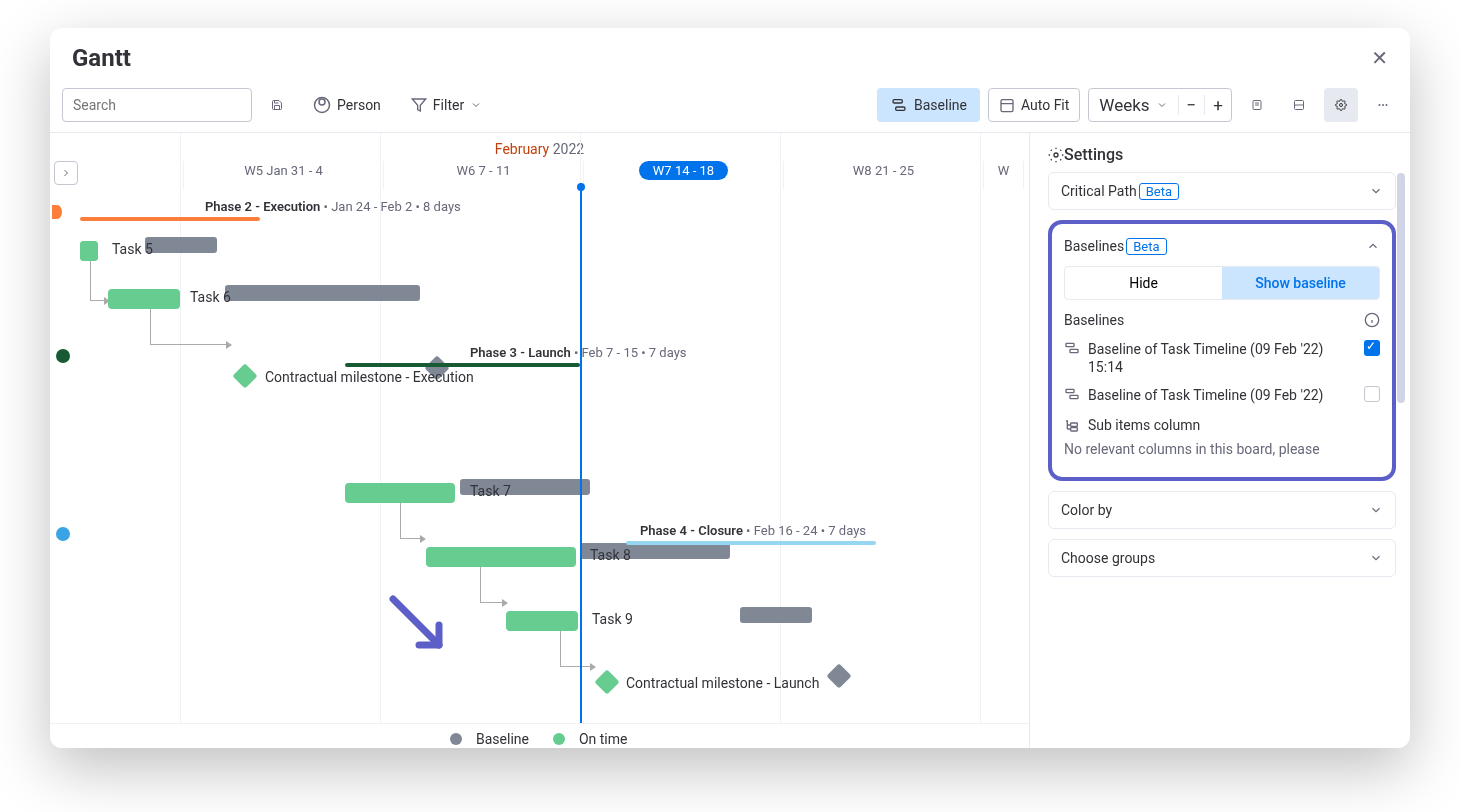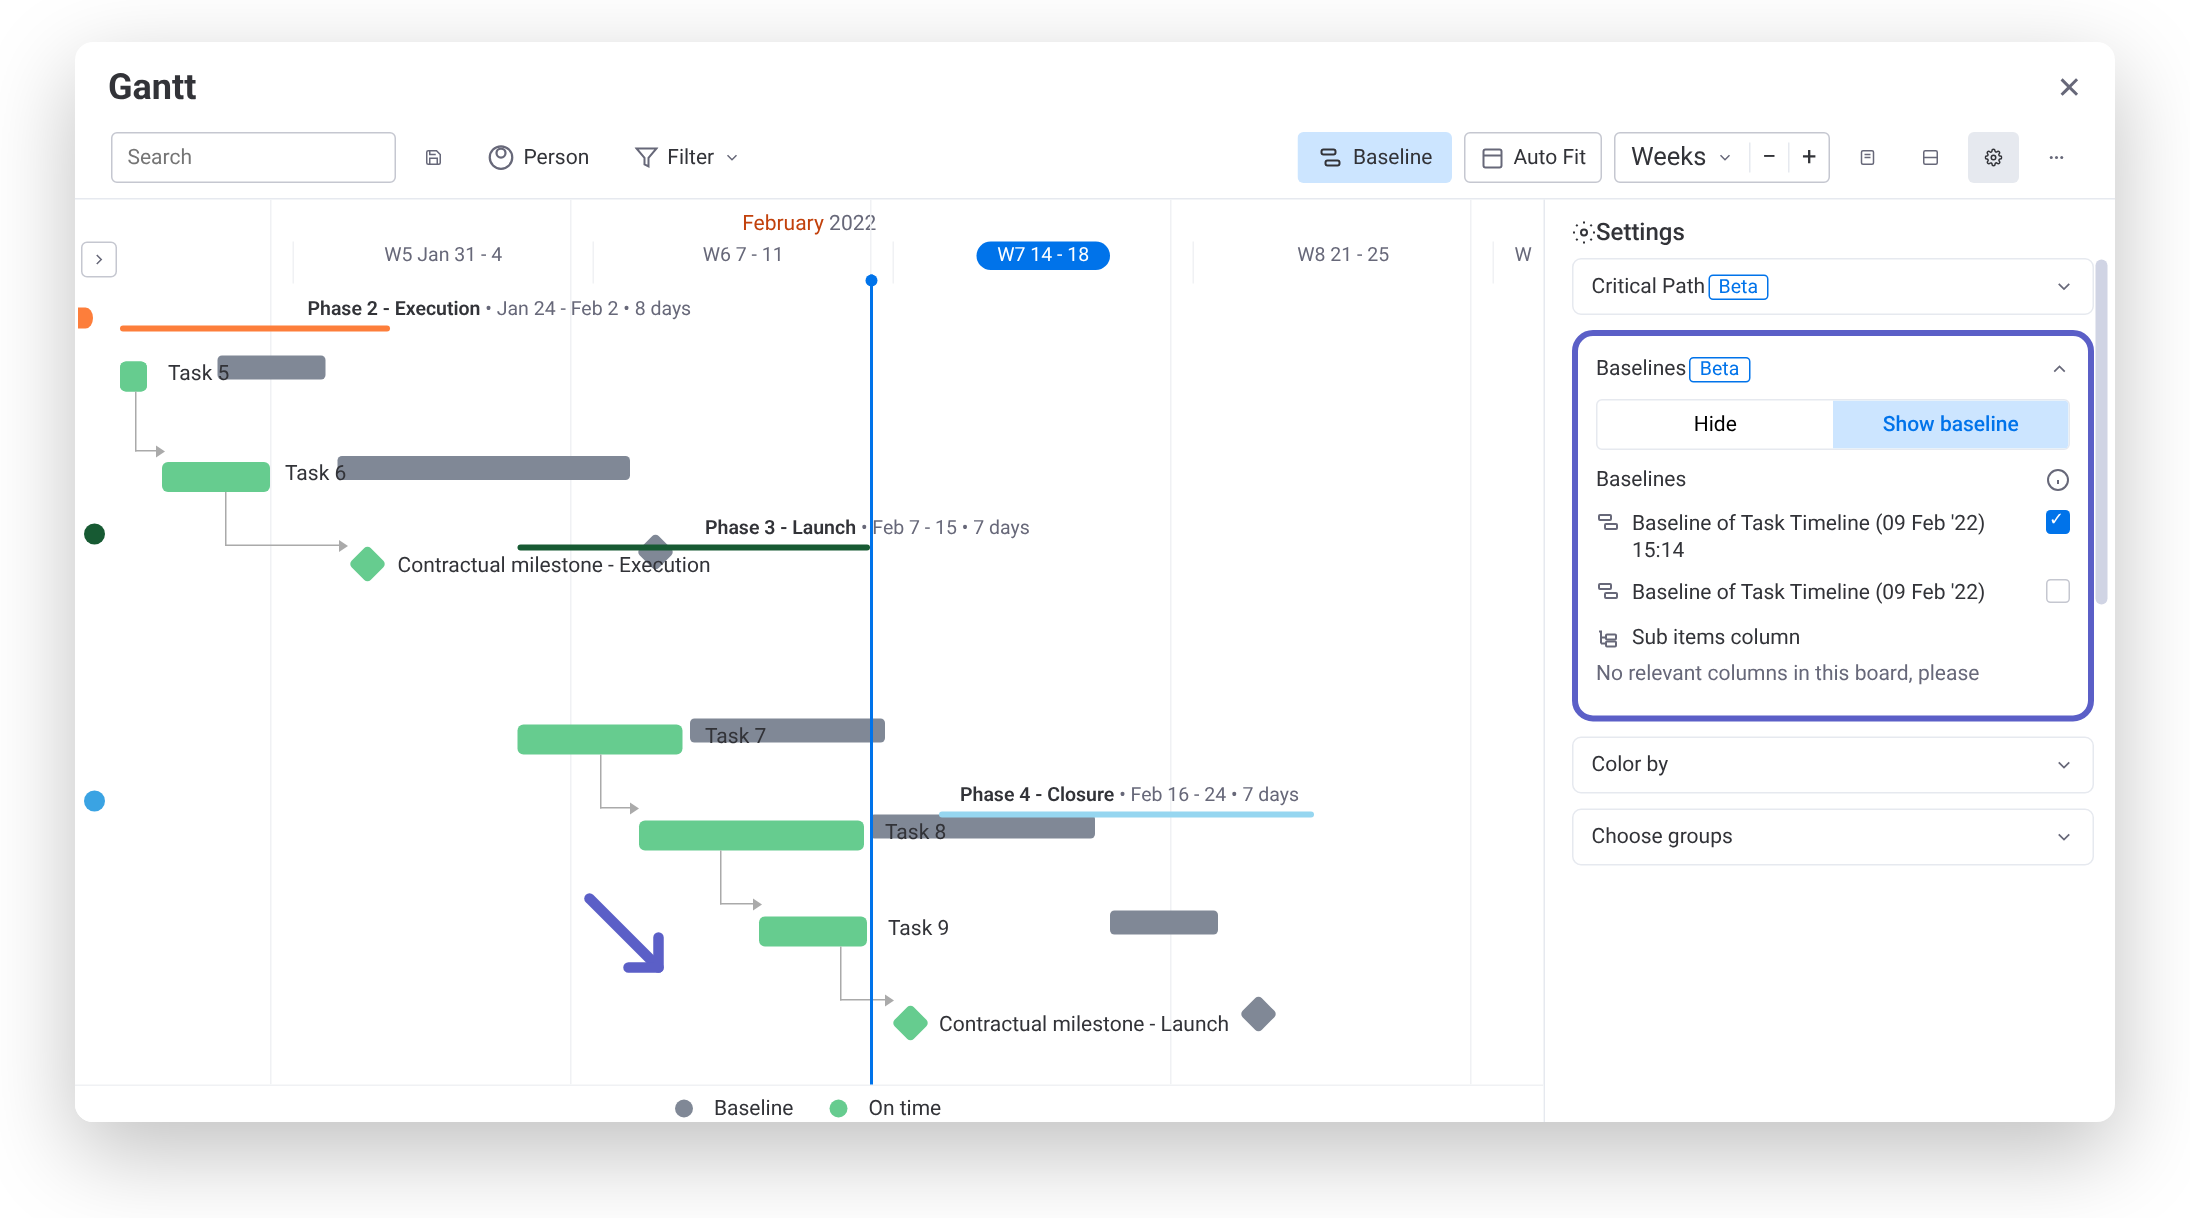--- a/index.html
+++ b/index.html
@@ -1,21 +1,21 @@
 <!DOCTYPE html>
 <html><head>
 <meta charset="utf-8">
 <style>
   *{box-sizing:border-box;margin:0;padding:0;font-family:-apple-system,BlinkMacSystemFont,"Segoe UI",Roboto,sans-serif}
   body{background:#fff;width:1460px;height:812px;position:relative;overflow:hidden}
   .window{position:absolute;left:50px;top:28px;width:1360px;height:720px;background:#fff;border-radius:12px;box-shadow:0 20px 60px rgba(0,0,0,.25);overflow:hidden}
   .titlebar{display:flex;align-items:center;justify-content:space-between;padding:16px 22px 12px}
   .title{font-size:24px;font-weight:700;color:#323338}
   .close-x{font-size:20px;color:#676879;cursor:pointer}
-  .toolbar{display:flex;align-items:center;padding:4px 22px 10px;gap:8px;border-bottom:1px solid #e6e9ef}
+  .toolbar{display:flex;align-items:center;padding:4px 10px 10px;gap:8px;border-bottom:1px solid #e6e9ef}
   .search{display:flex;align-items:center;border:1px solid #c5c7d0;border-radius:4px;height:34px;width:190px;padding:0 10px;margin-left:2px}
   .search input{border:none;outline:none;flex:1;font-size:14px;color:#676879;background:transparent}
   .tb-btn{display:flex;align-items:center;gap:6px;height:34px;padding:0 10px;border-radius:4px;font-size:14px;color:#323338;cursor:pointer;border:1px solid transparent}
   .tb-icon-only{width:34px;justify-content:center}
   .spacer{flex:1}
   .baseline-btn{background:#cce5ff;border-radius:4px;padding:0 12px}
   .bordered{border:1px solid #c5c7d0;border-radius:4px}
   .zoom-group{display:flex;align-items:center;border:1px solid #c5c7d0;border-radius:4px;height:34px}
   .zoom-group .seg{padding:0 10px;height:100%;display:flex;align-items:center;gap:6px;font-size:17px;color:#323338}
   .zoom-group .sep{width:1px;height:20px;background:#e6e9ef}
@@ -168,21 +168,21 @@
   </div>
 
   <div class="content">
     <div class="gantt-area">
       <div class="expand-handle">
         <svg width="12" height="12" viewBox="0 0 24 24" fill="none" stroke="#676879" stroke-width="2">
             <polyline points="9 18 15 12 9 6"></polyline>
           </svg>
       </div>
       <div class="month-hdr"><b>February</b> <span>2022</span></div>
-      <div class="weeks-row" style="padding-left:46px">
+      <div class="weeks-row" style="padding-left:34px">
         <div class="wk" style="width:100px"></div>
         <div class="wk"><span>W5   Jan 31 - 4</span></div>
         <div class="wk"><span>W6   7 - 11</span></div>
         <div class="wk"><span class="wk-cur">W7   14 - 18</span></div>
         <div class="wk"><span>W8   21 - 25</span></div>
         <div class="wk" style="width:40px"><span>W</span></div>
       </div>
       <div class="vline" style="left:130px;top:0;bottom:30px"></div>
       <div class="vline" style="left:330px;top:0;bottom:30px"></div>
       <div class="vline" style="left:530px;top:0;bottom:30px"></div>
@@ -198,21 +198,21 @@
         <div class="phase-hdr" style="left:30px;width:180px;top:18px;background:#fd7e3b"></div>
 
         <div class="row" style="top:36px">
           <div class="bar bar-grey" style="left:95px;width:72px"></div>
           <div class="bar bar-g" style="left:30px;width:18px"></div>
           <div class="bar bar-g" style="left:30px;width:18px"></div>
           <div class="conn" style="left:40px;top:26px;width:16px;height:40px"></div>
           <div class="arrow-r" style="left:54px;top:62px"></div>
           <span class="tlabel" style="left:62px">Task 5</span>
         </div>
-        <div class="row" style="top:71px">
+        <div class="row" style="top:52px">
           <div class="bar bar-grey" style="left:175px;width:195px"></div>
           <div class="bar bar-g" style="left:58px;width:72px"></div>
           <span class="tlabel" style="left:140px">Task 6</span>
           <div class="conn" style="left:100px;top:26px;width:78px;height:36px"></div>
           <div class="arrow-r" style="left:176px;top:58px"></div>
         </div>
         <div class="row" style="top:100px">
           <div class="diamond" style="left:186px;top:4px;background:#66cc8f"></div>
           <div class="diamond" style="left:378px;top:-4px;background:#808896"></div>
           <span class="tlabel" style="left:215px">Contractual milestone - Execution</span>

